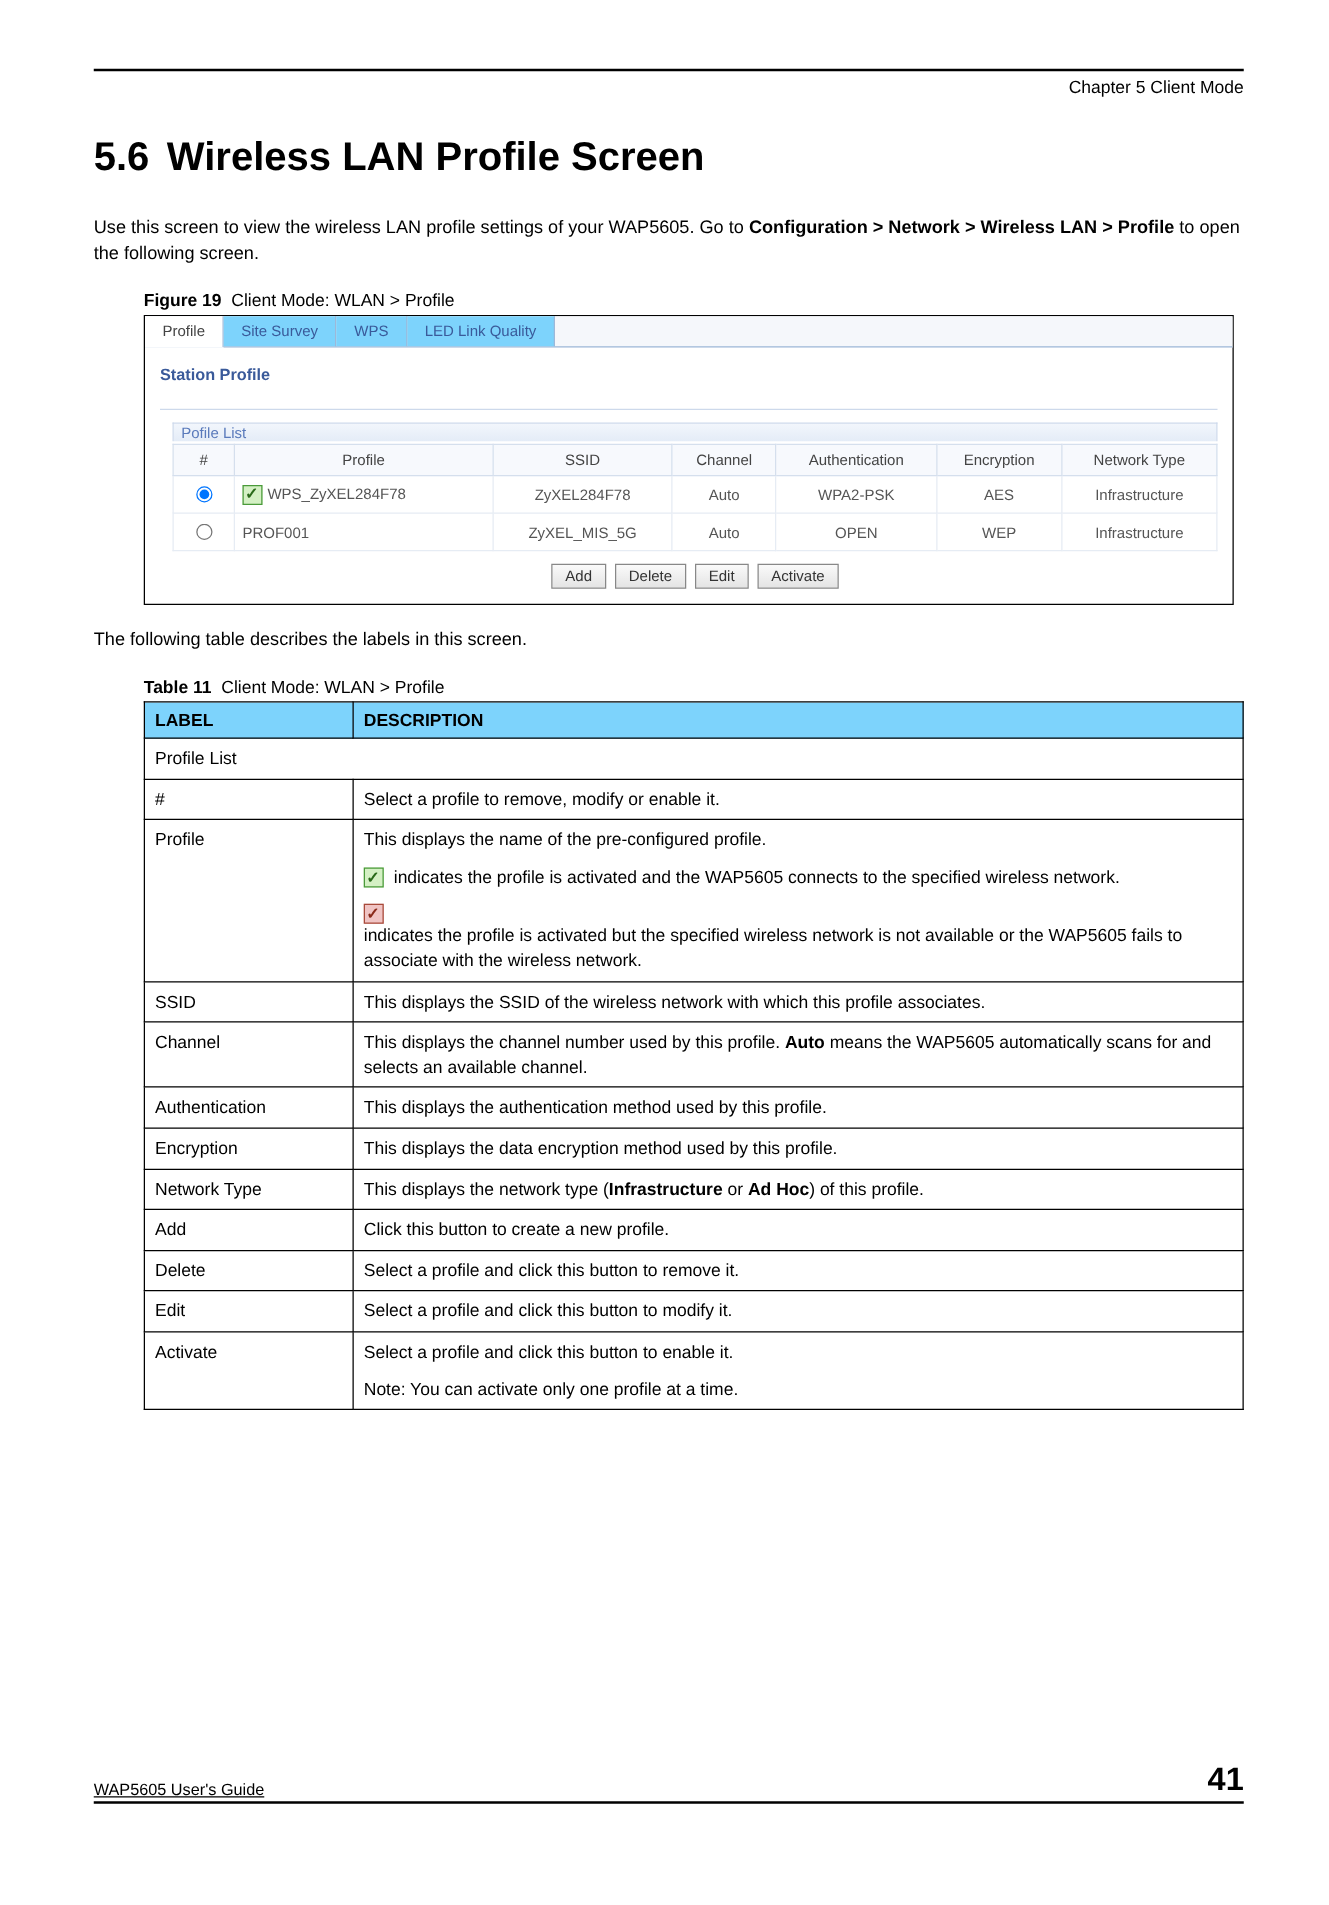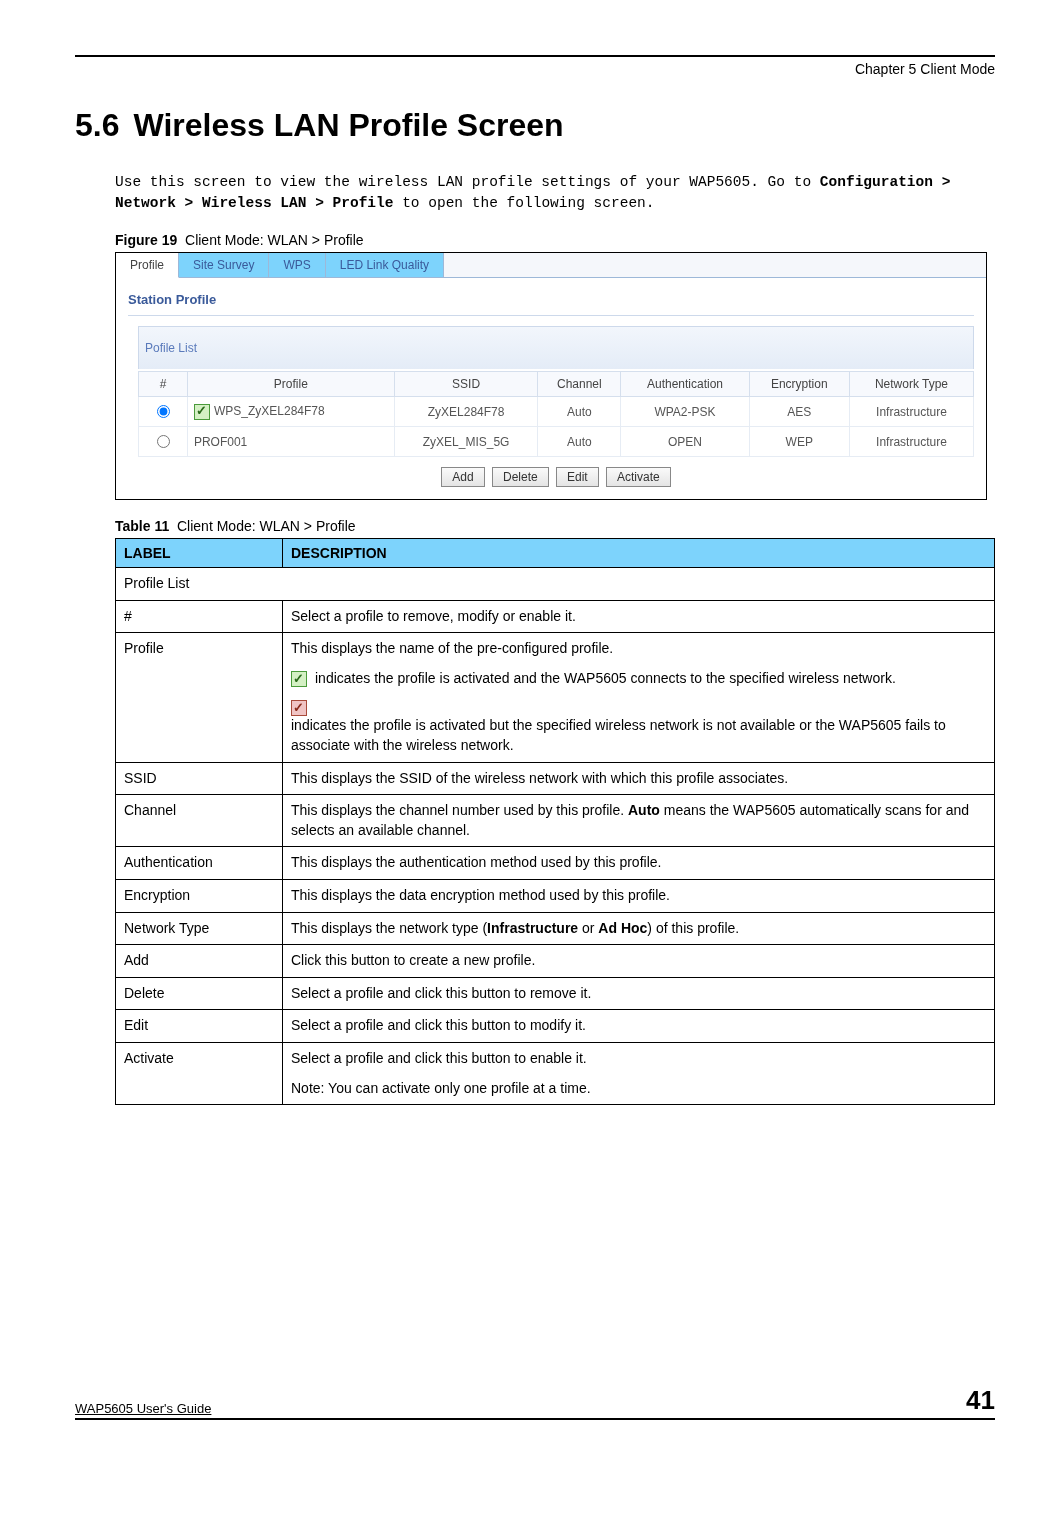--- a/index.html
+++ b/index.html
@@ -22,25 +22,23 @@
     align-items: flex-end;
   }
   h1 {
     font-family: Verdana, Arial, sans-serif;
     font-size: 32px;
     font-weight: bold;
     margin: 10px 0 28px 0;
   }
   .section-num { margin-right: 14px; }
   .body-text {
-    margin-left: 40px;
     margin-bottom: 18px;
     font-size: 14.5px;
     line-height: 1.45;
-    font-family: Liberation Mono, monospace;
   }
   .figcap, .tabcap {
     margin-left: 40px;
     font-size: 14px;
     margin-bottom: 4px;
   }
   .figcap b, .tabcap b { font-weight: bold; }
   
   .ui-frame {
     margin-left: 40px;
@@ -68,32 +66,32 @@
     color: #444;
     font-weight: normal;
     border-bottom: 1px solid #fff;
     margin-bottom: -1px;
   }
   .ui-body { padding: 14px 12px 8px 12px; }
   .station-title {
     color: #3a5a9a;
     font-weight: bold;
     font-size: 13px;
-    margin-bottom: 8px;
+    margin-bottom: 20px;
   }
   .subpanel {
     border-top: 1px solid #cdd9eb;
     padding: 4px 0 0 10px;
   }
   .pofile-list-title {
     color: #5a7abb;
     font-size: 12px;
     margin: 6px 0 2px 0;
     background: linear-gradient(#f2f6fc,#e4ecf7);
-    padding: 14px 6px;
+    padding: 0 6px;
     border: 1px solid #cdd9eb;
     border-bottom: none;
   }
   table.profile-table {
     width: 100%;
     border-collapse: collapse;
     font-size: 12px;
   }
   table.profile-table th {
     background: #f7f9fd;
@@ -252,20 +250,21 @@
         <div class="ui-buttons">
           <span class="ui-btn">Add</span>
           <span class="ui-btn">Delete</span>
           <span class="ui-btn">Edit</span>
           <span class="ui-btn">Activate</span>
         </div>
       </div>
     </div>
   </div>
 
+  <p class="body-text">The following table describes the labels in this screen.</p>
 
   <div class="tabcap">
     <b>Table 11</b>&nbsp;&nbsp;<span>Client Mode: WLAN &gt; Profile</span>
   </div>
 
   <table class="desc">
     <thead>
       <tr>
         <th>LABEL</th>
         <th>DESCRIPTION</th>

